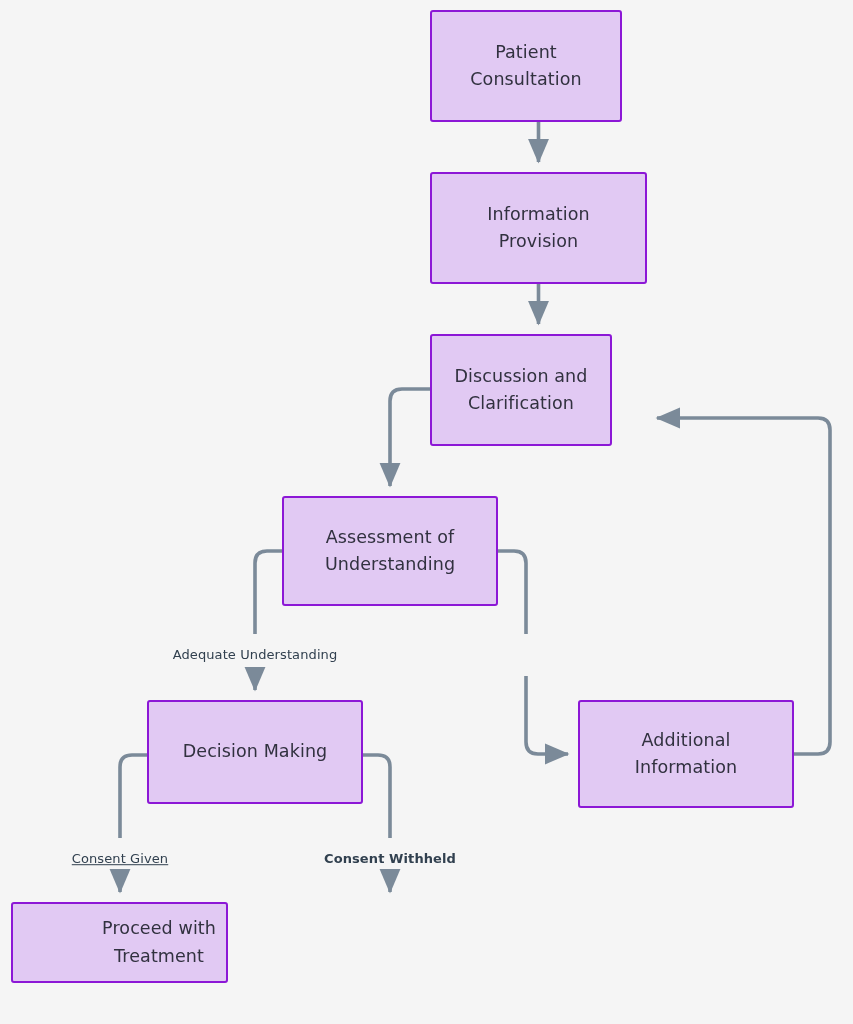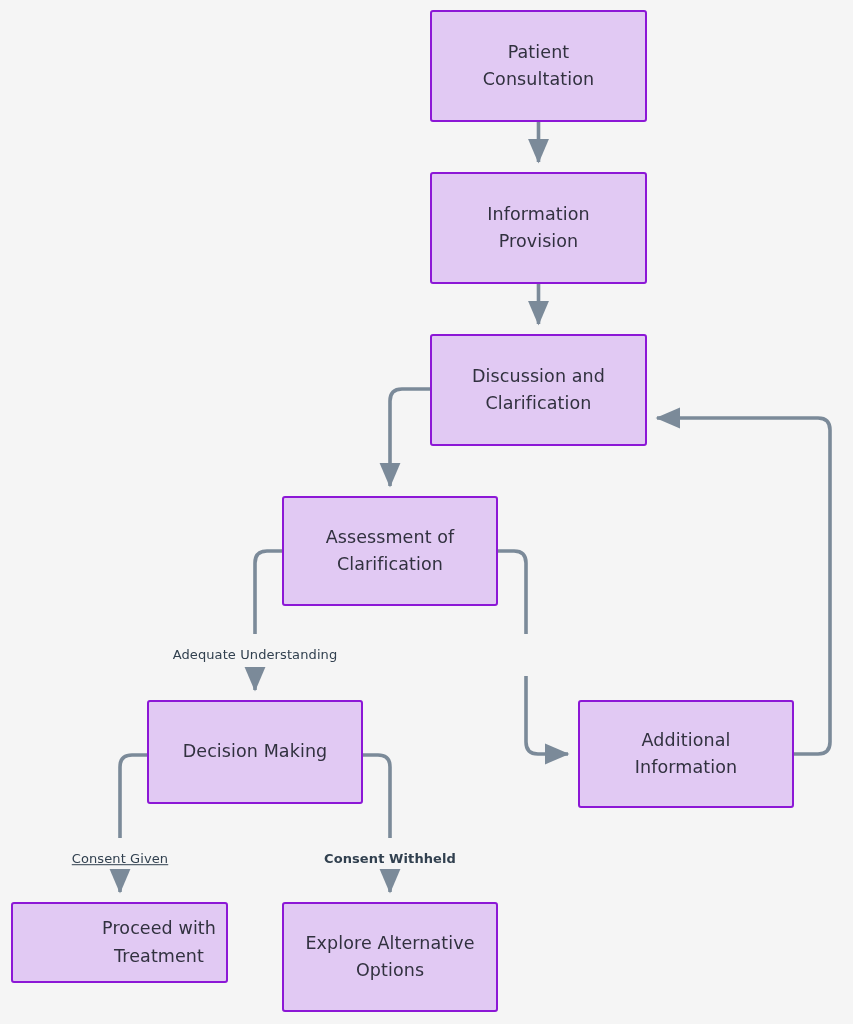--- a/index.html
+++ b/index.html
@@ -73,58 +73,54 @@
       <path d="M538.5,284 L538.5,324"></path>
       <path d="M430,389 L402,389 Q390,389 390,401 L390,486"></path>
       <path d="M282,551 L267,551 Q255,551 255,563 L255,634 M255,676 L255,690"></path>
       <path d="M498,551 L514,551 Q526,551 526,563 L526,634 M526,676 L526,742 Q526,754 538,754 L568,754"></path>
       <path d="M794,754 L818,754 Q830,754 830,742 L830,430 Q830,418 818,418 L657,418"></path>
       <path d="M147,755 L132,755 Q120,755 120,767 L120,838 M120,880 L120,892"></path>
       <path d="M363,755 L378,755 Q390,755 390,767 L390,838 M390,880 L390,892"></path>
     </g>
   </svg>
 
-  <div class="node" style="left:430px; top:10px; width:217px; height:112px;">
+  <div class="node" style="left:430px; top:10px; width:192px; height:112px;">
     <span class="node-label">Patient
 Consultation</span>
   </div>
 
   <div class="node" style="left:430px; top:172px; width:217px; height:112px;">
     <span class="node-label">Information
 Provision</span>
   </div>
 
-  <div class="node" style="left:430px; top:334px; width:217px; height:112px;">
+  <div class="node" style="left:430px; top:334px; width:182px; height:112px;">
     <span class="node-label">Discussion and
 Clarification</span>
   </div>
 
   <div class="node" style="left:282px; top:496px; width:216px; height:110px;">
     <span class="node-label">Assessment of
-Clarification</span>
+Understanding</span>
   </div>
 
   <div class="node" style="left:147px; top:700px; width:216px; height:104px;">
     <span class="node-label">Decision Making</span>
   </div>
 
   <div class="node" style="left:578px; top:700px; width:216px; height:108px;">
     <span class="node-label">Additional
 Information</span>
   </div>
 
   <div class="node" style="left:11px; top:902px; width:217px; height:81px;justify-content:flex-end;">
     <span class="node-label">Proceed with
 Treatment</span>
   </div>
 
-  <div class="node" style="left:282px; top:902px; width:216px; height:110px;">
-    <span class="node-label">Explore Alternative
-Options</span>
-  </div>
 
   <div class="edge-label" style="left:255px; top:655px;">Adequate Understanding</div>
 
 
   <div class="edge-label" style="left:120px; top:859px;text-decoration:underline;">Consent Given</div>
 
   <div class="edge-label" style="left:390px; top:859px;font-weight:bold;">Consent Withheld</div>
 
 </div>
 

